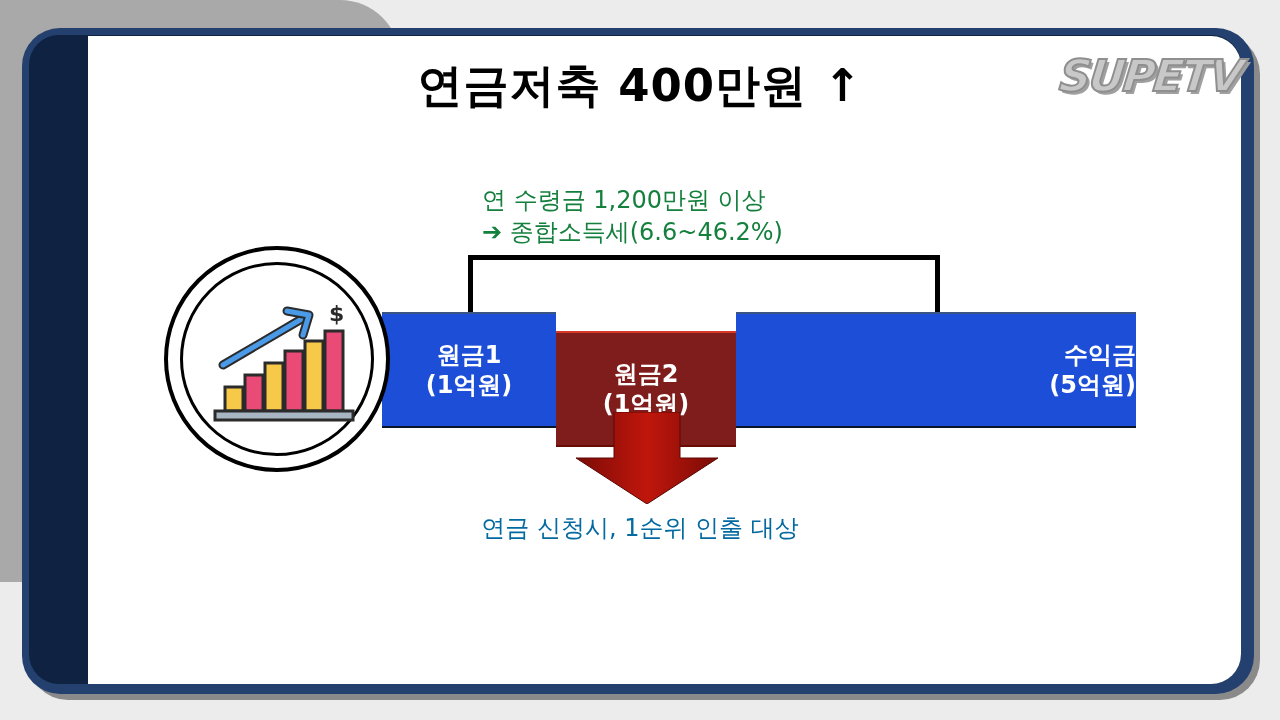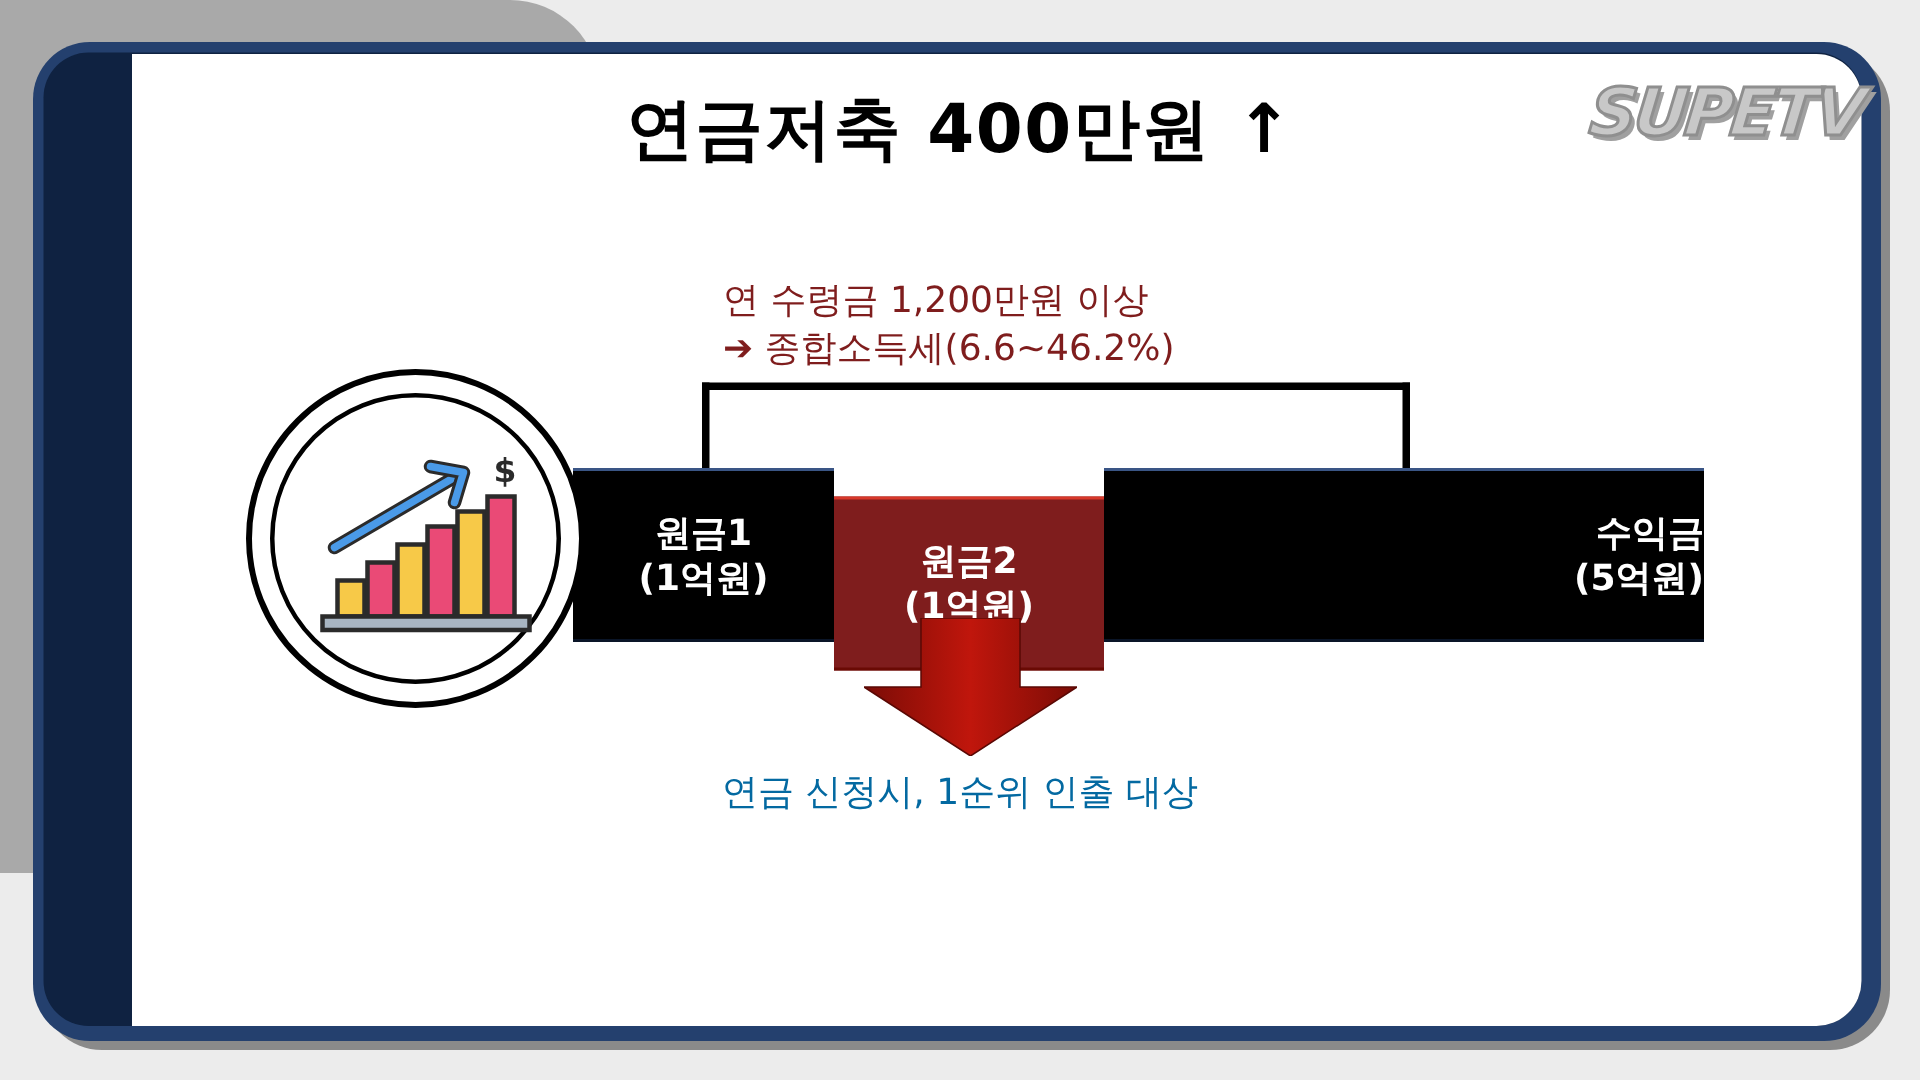--- a/index.html
+++ b/index.html
@@ -4,24 +4,24 @@
 <style>
   html, body { margin:0; padding:0; }
   body { width:1280px; height:720px; position:relative; overflow:hidden; background:#ececec; font-family:"DejaVu Sans", sans-serif; }
   .bg-gray { position:absolute; left:0; top:0; width:400px; height:582px; background:#a9a9a9; border-top-right-radius:60px; }
   .frame-shadow { position:absolute; left:28px; top:34px; width:1232px; height:666px; background:#8a8a8a; border-radius:40px; }
   .frame { position:absolute; left:22px; top:28px; width:1232px; height:666px; background:#24406e; border-radius:38px; }
   .frame-inner { position:absolute; left:29px; top:35px; width:1212px; height:649px; background:#0f2241; border-radius:30px; overflow:hidden; }
   .panel { position:absolute; left:88px; top:36px; width:1153px; height:648px; background:#ffffff; border-top-right-radius:30px; border-bottom-right-radius:30px; }
   .title { position:absolute; left:0; width:1280px; top:56px; text-align:center; font-size:45px; font-weight:bold; color:#000; letter-spacing:1px; }
   .logo { position:absolute; left:1060px; top:50px; font-size:44px; font-weight:bold; font-style:italic; color:#c8c8c8; -webkit-text-stroke:2px #8f8f8f; letter-spacing:-2px; transform:skewX(-6deg); text-shadow:3px 3px 0 #a0a0a0; }
-  .note-top { position:absolute; left:482px; top:184px; font-size:24px; line-height:32px; color:#7f1d1d; }
+  .note-top { position:absolute; left:482px; top:184px; font-size:24px; line-height:32px; color:#15803d; }
   .bracket { position:absolute; left:468px; top:255px; width:472px; height:58px; border:5px solid #000; border-bottom:none; box-sizing:border-box; }
   .bar { position:absolute; top:312px; height:116px; box-sizing:border-box; color:#fff; font-weight:bold; font-size:24px; line-height:30px; display:flex; flex-direction:column; align-items:center; justify-content:center; text-align:center; }
-  .seg-navy { background:#000000; border-top:2px solid #3a5585; border-bottom:2px solid #0a1528; }
+  .seg-navy { background:#1d4ed8; border-top:2px solid #3a5585; border-bottom:2px solid #0a1528; }
   .seg-red { background:#7f1d1d; border-top:2px solid #d8382a; border-bottom:2px solid #6a0a04;margin-top:19px; }
   .circle-outer { position:absolute; left:164px; top:246px; width:226px; height:226px; border:4px solid #000; border-radius:50%; background:#fff; box-sizing:border-box; }
   .circle-inner { position:absolute; left:180px; top:262px; width:194px; height:194px; border:3px solid #000; border-radius:50%; background:#fff; box-sizing:border-box; }
   .chart-icon { position:absolute; left:205px; top:285px; width:160px; height:150px; }
   .arrow-down { position:absolute; left:576px; top:412px; width:142px; height:92px; }
   .note-bottom { position:absolute; left:440px; width:400px; top:512px; text-align:center; font-size:24px; line-height:32px; color:#0369a1; }
 </style>
 </head>
 <body>
 

